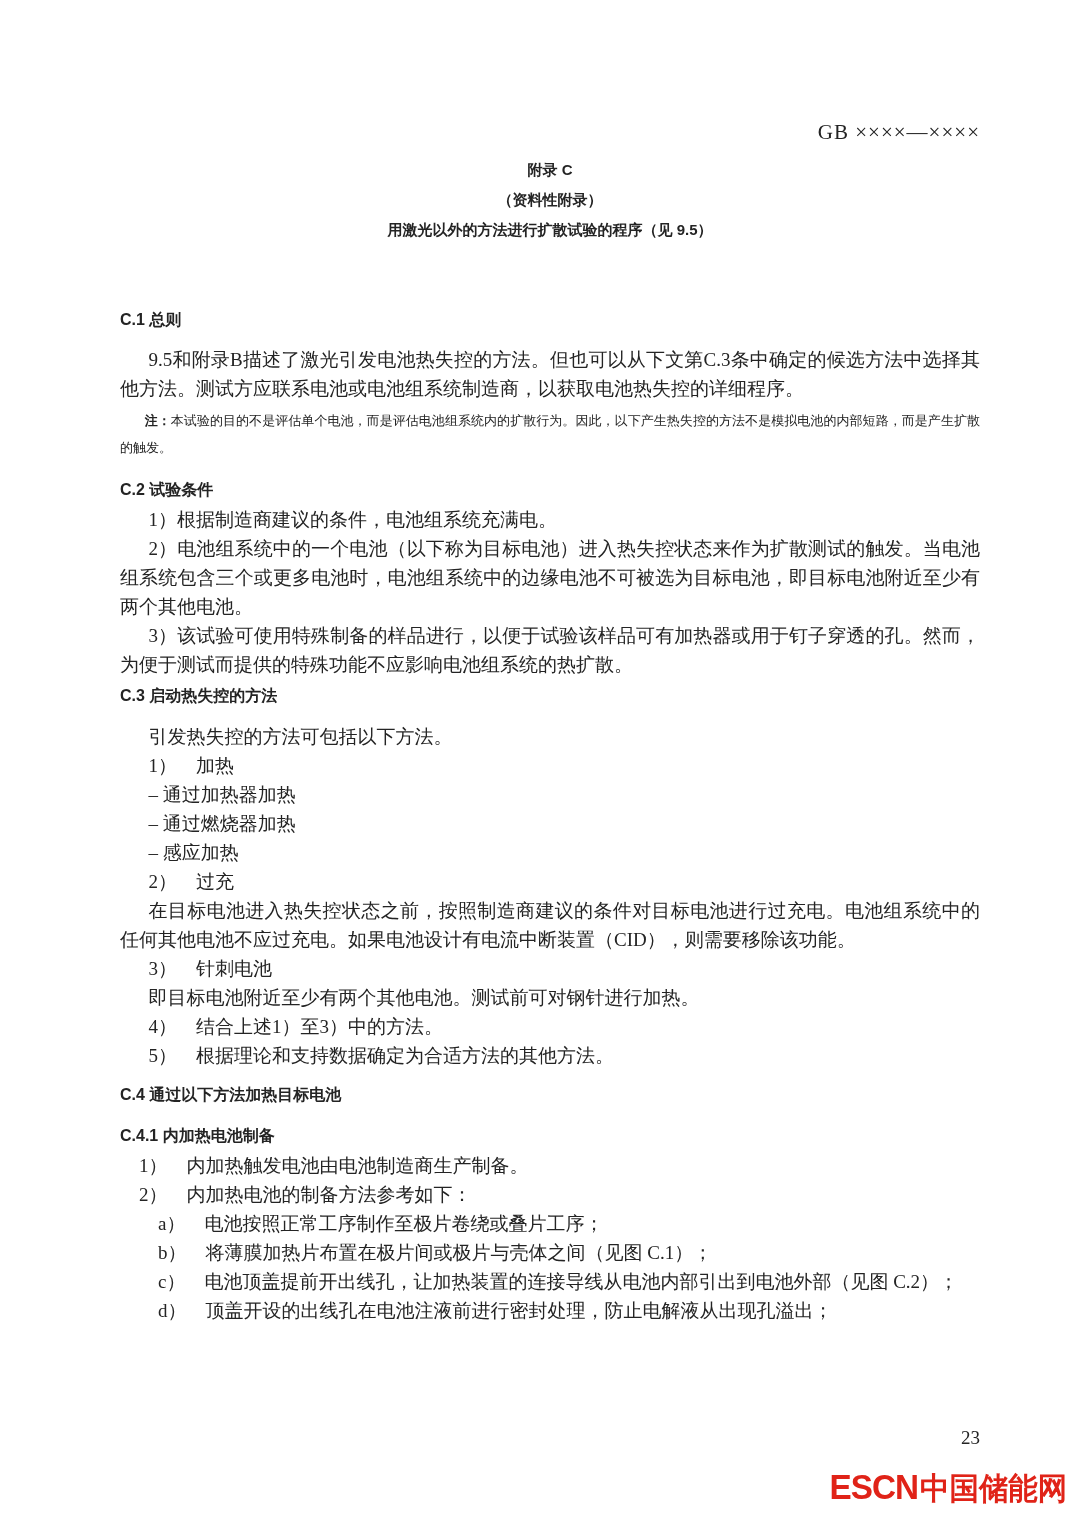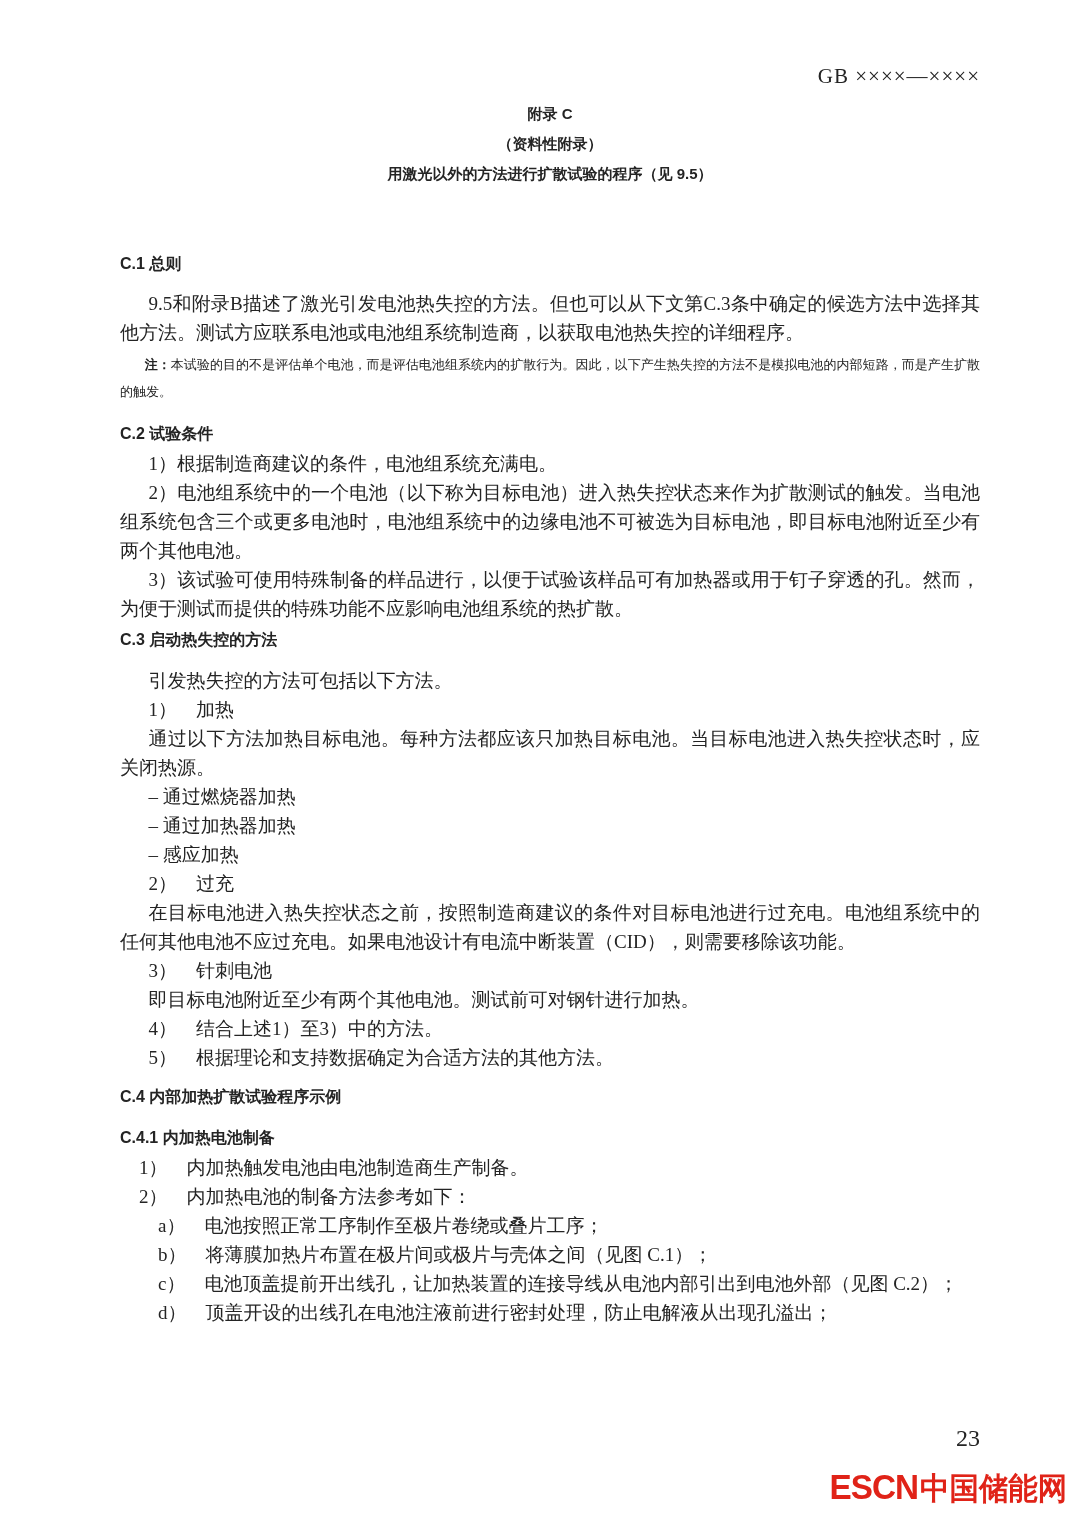--- a/index.html
+++ b/index.html
@@ -9,21 +9,21 @@
     color:#242424;
     font-family:"Liberation Serif","DejaVu Serif",serif;
   }
   .page {
     position:absolute; inset:0;
     padding:0 100px 0 120px;
     font-size:19px; line-height:29px;
     text-align:justify;
   }
   .std-header {
-    padding-top:61px;
+    padding-top:117px;
     text-align:right;
     font-size:21px; line-height:30px;
     letter-spacing:1px;
   }
   .doc-title {
     margin-top:8px;
     text-align:center;
     font-family:"Liberation Sans","DejaVu Sans",sans-serif;
     font-weight:bold;
     font-size:15px; line-height:30px;
@@ -46,21 +46,21 @@
   #h-c3 { margin-top:2px; }
   #h-c4 { margin-top:10px; }
   #h-c41 { margin-top:12px; }
   .group { margin-top:1px; }
   .group-c3 { margin-top:12px; }
   .li-num1 { text-indent:1em; }
   .li-sub  { text-indent:2em; }
   .one-line { white-space:nowrap; }
   .pageno {
     position:absolute; top:1426px; right:100px;
-    font-size:24px; line-height:24px;
+    font-size:19px; line-height:24px;
   }
   .logo {
     position:absolute; top:1468px; right:13px;
     white-space:nowrap; color:#e02318;
     transform:scaleX(0.95); transform-origin:100% 50%;
     line-height:38px;
   }
   .logo-en {
     font-family:"Liberation Sans","DejaVu Sans",sans-serif;
     font-weight:bold; font-size:35px; letter-spacing:-1px;
@@ -91,33 +91,32 @@
   <div class="group">
     <p class="p-body">1）根据制造商建议的条件，电池组系统充满电。</p>
     <p class="p-body">2）电池组系统中的一个电池（以下称为目标电池）进入热失控状态来作为扩散测试的触发。当电池组系统包含三个或更多电池时，电池组系统中的边缘电池不可被选为目标电池，即目标电池附近至少有两个其他电池。</p>
     <p class="p-body">3）该试验可使用特殊制备的样品进行，以便于试验该样品可有加热器或用于钉子穿透的孔。然而，为便于测试而提供的特殊功能不应影响电池组系统的热扩散。</p>
   </div>
 
   <h2 class="sec" id="h-c3">C.3 启动热失控的方法</h2>
   <div class="group-c3">
     <p class="p-body">引发热失控的方法可包括以下方法。</p>
     <p class="p-body one-line">1）　加热</p>
-    <p class="p-body">通过以下方法加热目标电池。每种方法都应该只加热目标电池。当目标电池进入热失控状态时，应关闭热源。</p>
+    <p class="p-body one-line">– 通过加热器加热</p>
     <p class="p-body one-line">– 通过燃烧器加热</p>
-    <p class="p-body one-line">– 通过加热器加热</p>
     <p class="p-body one-line">– 感应加热</p>
     <p class="p-body one-line">2）　过充</p>
     <p class="p-body">在目标电池进入热失控状态之前，按照制造商建议的条件对目标电池进行过充电。电池组系统中的任何其他电池不应过充电。如果电池设计有电流中断装置（CID），则需要移除该功能。</p>
     <p class="p-body one-line">3）　针刺电池</p>
     <p class="p-body one-line">即目标电池附近至少有两个其他电池。测试前可对钢针进行加热。</p>
     <p class="p-body one-line">4）　结合上述1）至3）中的方法。</p>
     <p class="p-body one-line">5）　根据理论和支持数据确定为合适方法的其他方法。</p>
   </div>
 
-  <h2 class="sec" id="h-c4">C.4 内部加热扩散试验程序示例</h2>
+  <h2 class="sec" id="h-c4">C.4 通过以下方法加热目标电池</h2>
   <h2 class="sec" id="h-c41">C.4.1 内加热电池制备</h2>
   <div class="group">
     <p class="li-num1 one-line">1）　内加热触发电池由电池制造商生产制备。</p>
     <p class="li-num1 one-line">2）　内加热电池的制备方法参考如下：</p>
     <p class="li-sub one-line">a）　电池按照正常工序制作至极片卷绕或叠片工序；</p>
     <p class="li-sub one-line">b）　将薄膜加热片布置在极片间或极片与壳体之间（见图 C.1）；</p>
     <p class="li-sub one-line">c）　电池顶盖提前开出线孔，让加热装置的连接导线从电池内部引出到电池外部（见图 C.2）；</p>
     <p class="li-sub one-line">d）　顶盖开设的出线孔在电池注液前进行密封处理，防止电解液从出现孔溢出；</p>
   </div>
 

